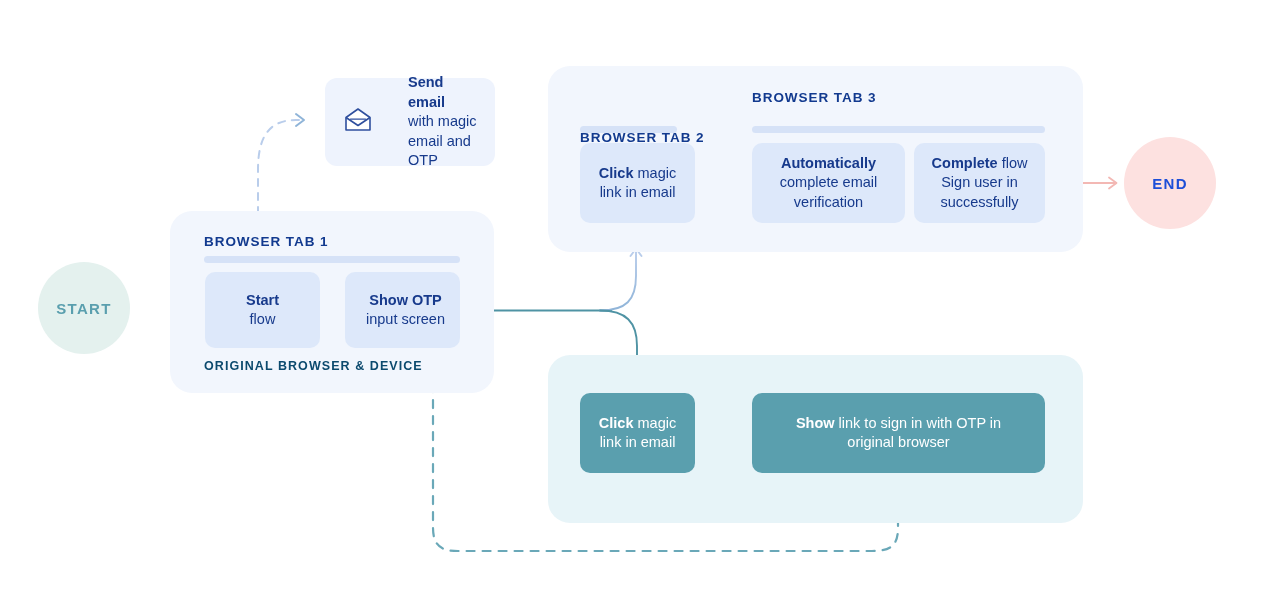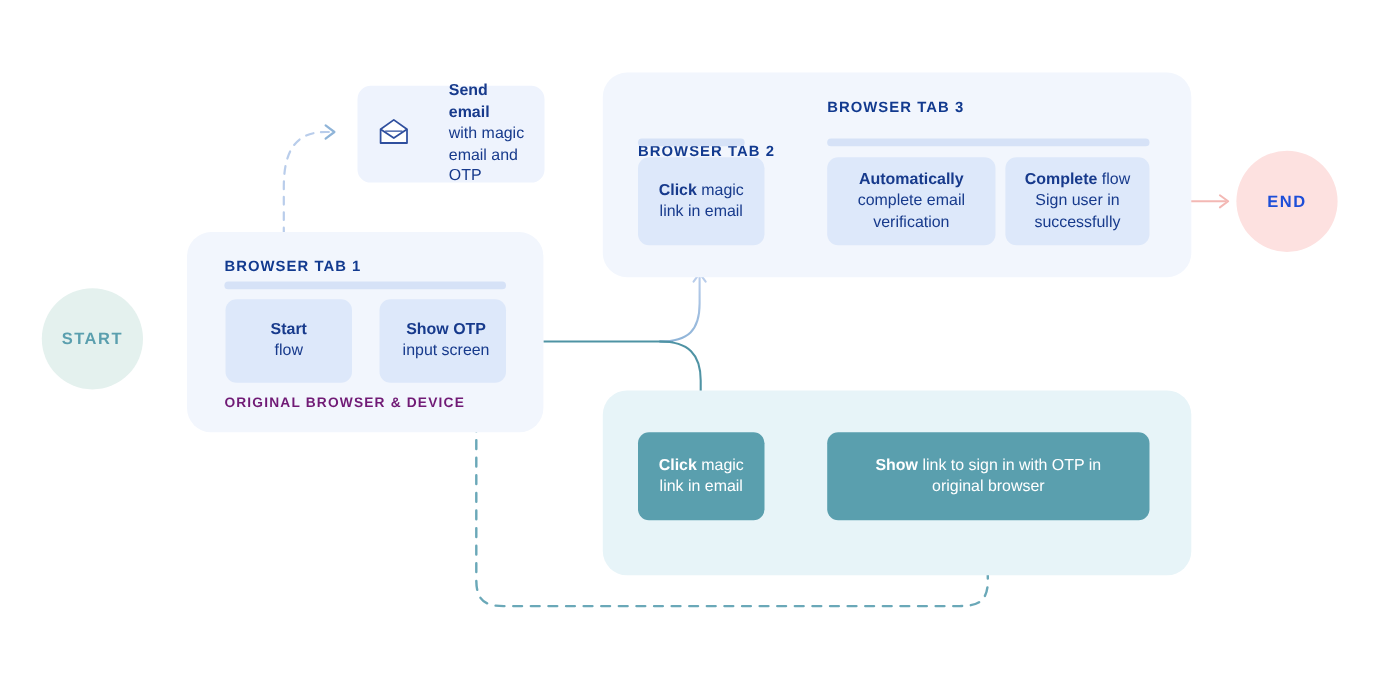--- a/index.html
+++ b/index.html
@@ -138,21 +138,21 @@
     </div>
   </div>
 
   <div class="card card-blue" style="left:345px;top:272px;width:115px;height:76px;padding-left:16px;">
     <div class="txt">
       <b>Show OTP</b><br>
       <span>input screen</span>
     </div>
   </div>
 
-  <div class="zonelabel" style="left:204px;top:359px;color:#701a75;">ORIGINAL BROWSER &amp; DEVICE</div>
+  <div class="zonelabel" style="left:204px;top:359px;color:#0c4a6e;">ORIGINAL BROWSER &amp; DEVICE</div>
 
   <div class="panel" style="left:548px;top:66px;width:535px;height:186px;background:#f2f6fd;">
   </div>
   <div class="tablabel" style="left:580px;top:114px;margin-top:16px;">BROWSER TAB 2</div>
   <div class="urlbar" style="left:580px;top:126px;width:97px;"></div>
   <div class="tablabel" style="left:752px;top:90px;">BROWSER TAB 3</div>
   <div class="urlbar" style="left:752px;top:126px;width:293px;"></div>
 
   <div class="card card-blue" style="left:580px;top:143px;width:115px;height:80px;">
     <div class="txt">

